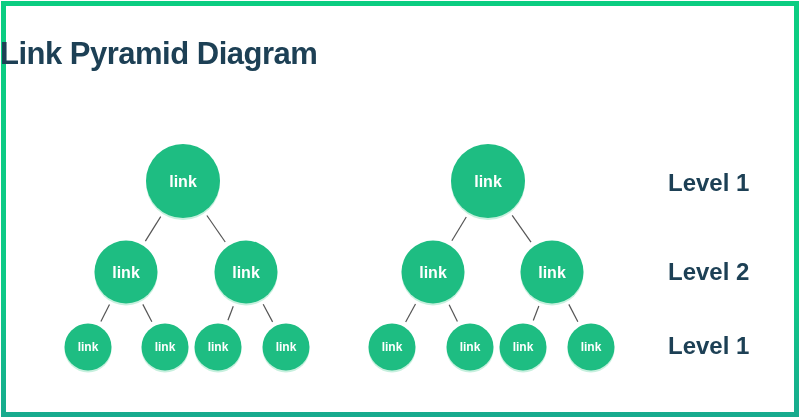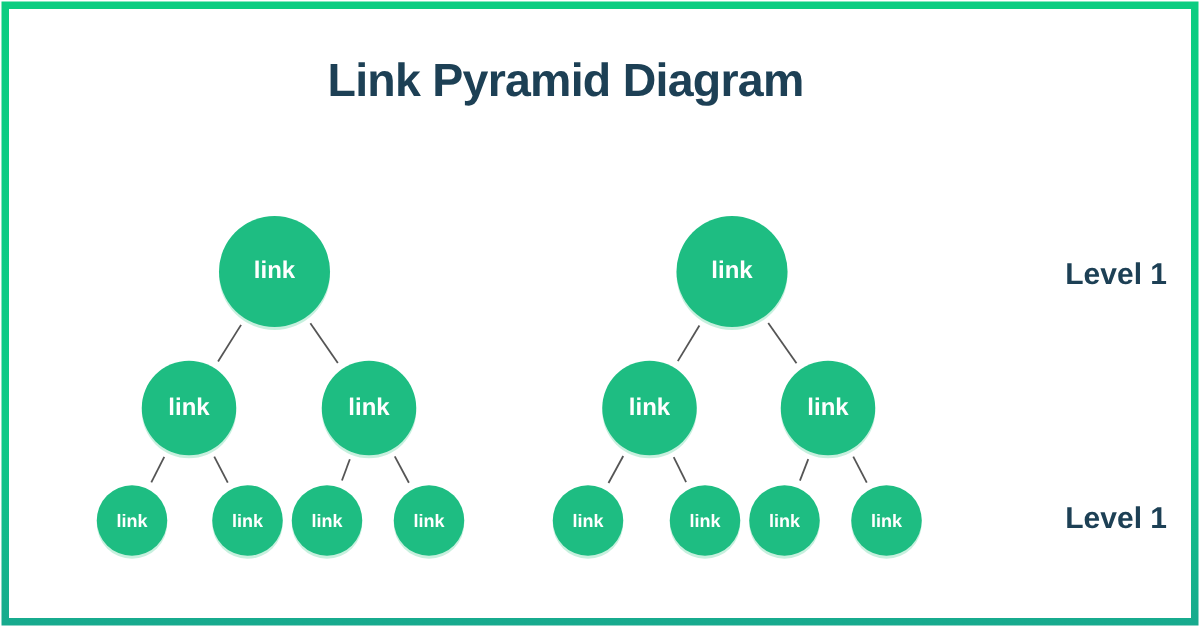--- a/index.html
+++ b/index.html
@@ -11,25 +11,25 @@
     --edge:#555555;
   }
   *{margin:0;padding:0;box-sizing:border-box;}
   html,body{width:800px;height:418px;background:#ffffff;overflow:hidden;
     font-family:"Liberation Sans", sans-serif;}
   .page{position:relative;width:800px;height:418px;background:#ffffff;}
   .frame{position:absolute;left:1px;top:1px;right:1px;bottom:1px;
     background:linear-gradient(180deg,var(--green-top) 0%,var(--green-mid) 70%,var(--teal-bottom) 100%);}
   .frame-inner{position:absolute;left:5px;top:5px;right:5px;bottom:5px;background:#ffffff;}
   .title{position:absolute;left:0;top:36px;width:800px;padding-right:46px;
-    text-align:center;font-size:31px;font-weight:bold;color:var(--navy);
+    text-align:left;font-size:31px;font-weight:bold;color:var(--navy);
     letter-spacing:-0.5px;}
   .diagram-svg{position:absolute;left:0;top:0;width:800px;height:418px;}
-  .level-label{position:absolute;left:668px;width:110px;text-align:right;
-    font-size:20px;font-weight:bold;color:var(--navy);line-height:24px;}
+  .level-label{position:absolute;left:668px;width:110px;text-align:left;
+    font-size:24px;font-weight:bold;color:var(--navy);line-height:24px;}
   .lv1{top:171px;}
   .lv2{top:260px;}
   .lv3{top:334px;}
 </style>
 </head>
 <body>
 
 <div class="page">
   <div class="frame">
     <div class="frame-inner"></div>
@@ -92,14 +92,15 @@
         <circle cx="523" cy="349" r="23.5" fill="#b9ecd6" opacity="0.8"></circle>
         <circle cx="523" cy="347" r="23.5" fill="#1ebd82"></circle>
         <text x="523" y="347" text-anchor="middle" dominant-baseline="central" fill="#ffffff" font-size="12" font-weight="bold" font-family="&quot;Liberation Sans&quot;, sans-serif">link</text>
         <circle cx="591" cy="349" r="23.5" fill="#b9ecd6" opacity="0.8"></circle>
         <circle cx="591" cy="347" r="23.5" fill="#1ebd82"></circle>
         <text x="591" y="347" text-anchor="middle" dominant-baseline="central" fill="#ffffff" font-size="12" font-weight="bold" font-family="&quot;Liberation Sans&quot;, sans-serif">link</text>
       </g>
     </svg>
 
   <div class="level-label lv1">Level 1</div>
+  <div class="level-label lv2">Level 2</div>
   <div class="level-label lv3">Level 1</div>
 </div>
 
 </body></html>

